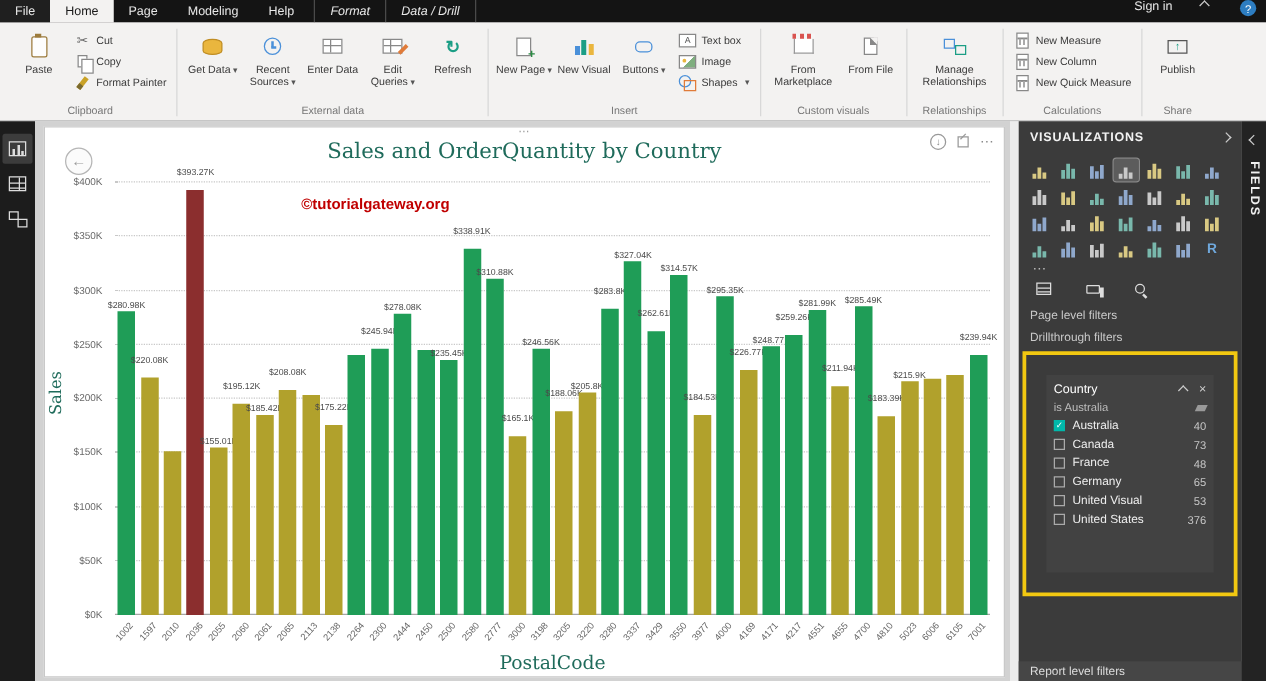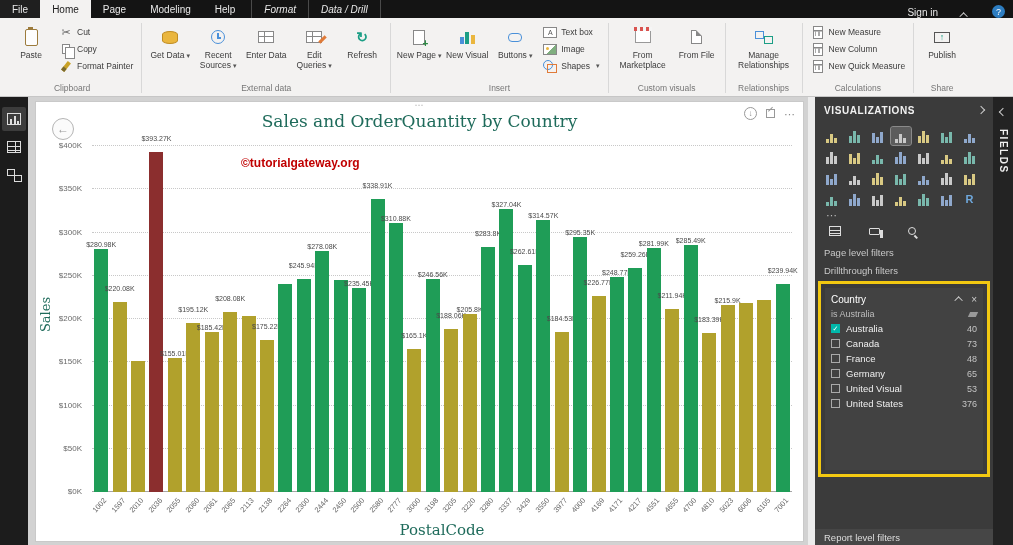--- a/index.html
+++ b/index.html
@@ -6,21 +6,21 @@
   html,body { width:1013px; height:545px; overflow:hidden; }
   body { font-family:"Liberation Sans", sans-serif; background:#cfcfcf; position:relative; }
 
   
   #titlebar { position:absolute; left:0; top:0; width:1013px; height:18px; background:#141414; display:flex; align-items:stretch; color:#e8e8e8; font-size:10px; }
   .file-btn { padding:0 12px; display:flex; align-items:center; background:#1f1f1f; cursor:pointer; }
   .tab { padding:0 12px; display:flex; align-items:center; cursor:pointer; }
   .tab.active { background:#f3f2f1; color:#1a1a1a; }
   .ctx-tabs { display:flex; border-left:1px solid #4a4a4a; border-right:1px solid #4a4a4a; margin-left:4px;font-style:italic; }
   .ctx-tabs .tab + .tab { border-left:1px solid #4a4a4a; }
-  .tb-right { margin-left:auto; display:flex; align-items:flex-end; gap:24px; padding-right:8px; }
+  .tb-right { margin-left:auto; display:flex; align-items:flex-start; gap:24px; padding-right:8px; }
   .chev { width:6px; height:6px; border-left:1.5px solid #ccc; border-top:1.5px solid #ccc; display:inline-block; }
   .chev.up { transform:rotate(45deg) translateY(2px); }
   .help-circle { width:13px; height:13px; border-radius:50%; background:#2D7DC1; color:#fff; font-size:9px; display:flex; align-items:center; justify-content:center; }
 
   
   #ribbon { position:absolute; left:0; top:18px; width:1013px; height:79px; background:#f3f2f1; border-bottom:1px solid #c6c6c6; display:flex; padding:2px 0 0 4px; }
   .rgroup { display:flex; flex-direction:column; padding:1px 4px 0 4px; }
   .rrow { display:flex; flex:1; align-items:flex-start; gap:2px; }
   .glabel { font-size:8.5px; color:#767676; text-align:center; padding:2px 0 3px; }
   .gsep { width:1px; background:#d8d8d8; margin:3px 1px; }
@@ -140,21 +140,21 @@
   .vpt { cursor:pointer; }
   .vpt-fields { width:12px; height:10px; border:1px solid #ddd; background:
       linear-gradient(#ddd,#ddd) 0 3px/100% 1px no-repeat,
       linear-gradient(#ddd,#ddd) 0 6px/100% 1px no-repeat; }
   .vpt-format { width:11px; height:7px; border:1.5px solid #ddd; border-radius:1px; position:relative; }
   .vpt-format::after { content:""; position:absolute; right:-4px; top:1px; width:3px; height:8px; background:#ddd; }
   .vpt-analytics { width:8px; height:8px; border:1.5px solid #ddd; border-radius:50%; position:relative; }
   .vpt-analytics::after { content:""; position:absolute; right:-3px; bottom:-3px; width:4px; height:1.5px; background:#ddd; transform:rotate(45deg); }
   .vp-label { padding:5px 9px 2px; font-size:9.5px; color:#c9c9c9; flex:none; }
   .drag-box { margin:2px 8px; background:#323232; border:1px solid #4d4d4d; padding:5px 8px; color:#9a9a9a; font-size:9.5px; flex:none; }
-  .drill-wrap { margin:3px 3px 0; border:3px solid #F2C811; padding:4px; height:196px; flex:none; }
+  .drill-wrap { margin:3px 3px 0; border:3px solid #F2C811; padding:16px; height:196px; flex:none; }
   .filter-card { background:#424242; height:100%; padding:3px 6px; }
   .fc-head { display:flex; align-items:center; height:16px; }
   .fc-field { font-size:10px; color:#fff; }
   .fc-right { margin-left:auto; display:flex; align-items:center; gap:8px; }
   .fc-right .chev { border-color:#ccc; }
   .fc-x { color:#ccc; font-size:10px; cursor:pointer; }
   .fc-cond { display:flex; align-items:center; height:14px; font-size:9px; color:#bdbdbd; }
   .fc-eraser { margin-left:auto; width:8px; height:5px; background:#999; transform:skewX(-25deg); cursor:pointer; }
   .fitem { display:flex; align-items:center; height:15px; gap:6px; cursor:pointer; }
   .fcb { width:9px; height:9px; border:1px solid #aaa; flex:none; font-size:7px; line-height:8px; text-align:center; color:#fff; }

